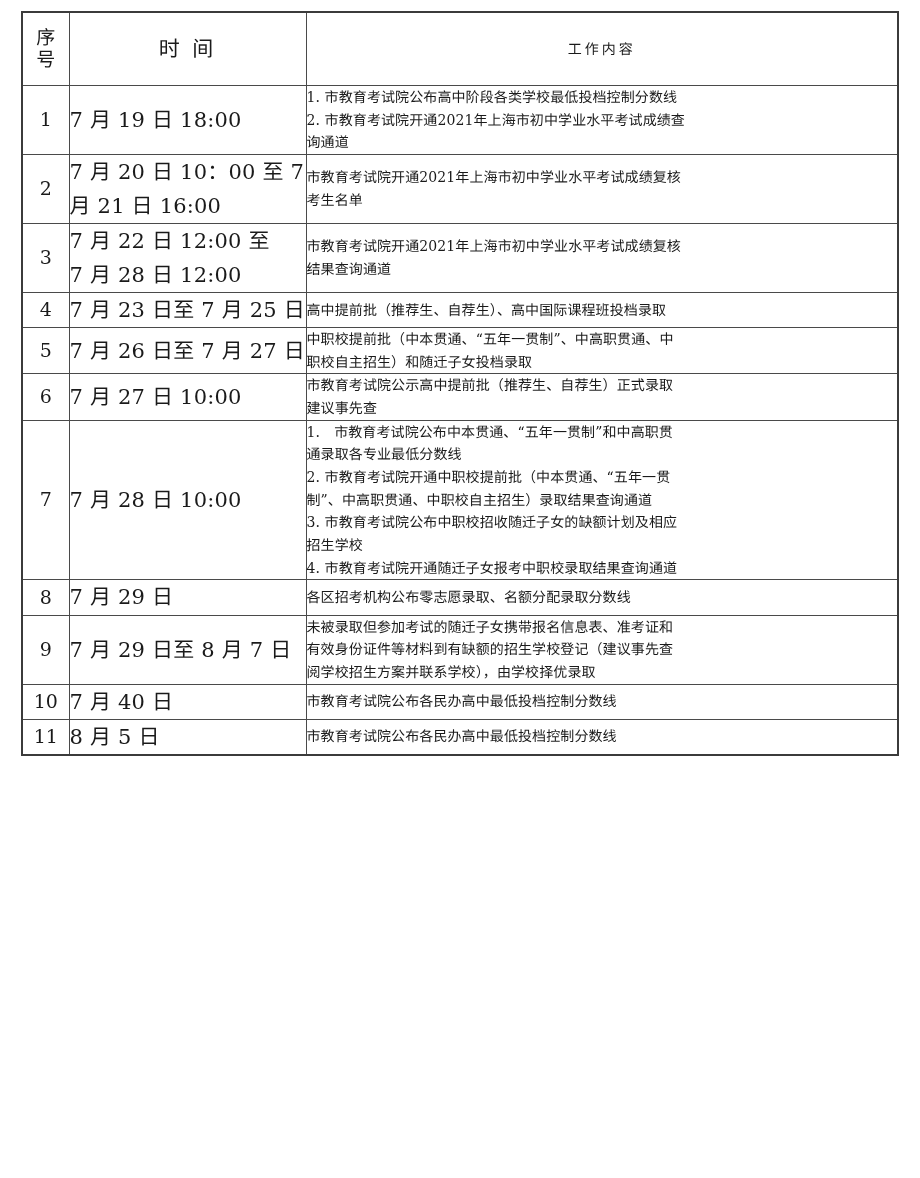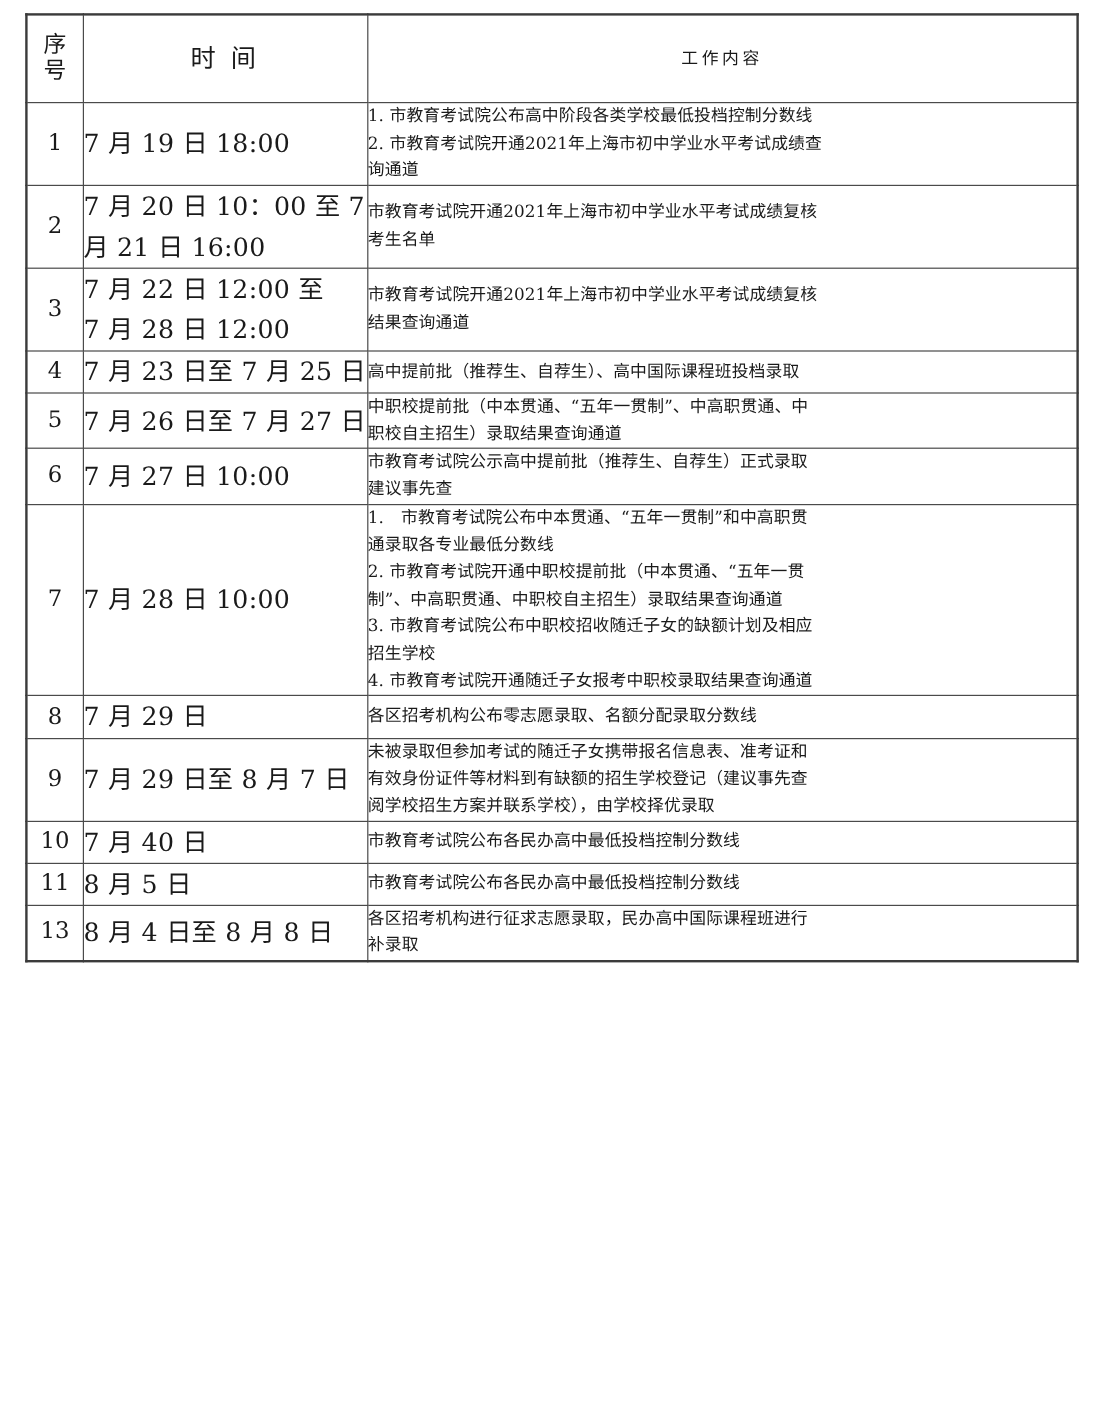--- a/index.html
+++ b/index.html
@@ -164,21 +164,21 @@
               <span class="line">高中提前批（推荐生、自荐生）、高中国际课程班投档录取</span>
             </td>
           </tr>
           <tr>
             <td class="cell-index">5</td>
             <td class="cell-time">
               <span class="line">7 月 26 日至 7 月 27 日</span>
             </td>
             <td class="cell-work">
               <span class="line">中职校提前批（中本贯通、“五年一贯制”、中高职贯通、中</span>
-              <span class="line">职校自主招生）录取结果查询通道</span>
+              <span class="line">职校自主招生）和随迁子女投档录取</span>
             </td>
           </tr>
           <tr>
             <td class="cell-index">6</td>
             <td class="cell-time">
               <span class="line">7 月 27 日 10:00</span>
             </td>
             <td class="cell-work">
               <span class="line">市教育考试院公示高中提前批（推荐生、自荐生）正式录取</span>
               <span class="line">建议事先查</span>
@@ -230,26 +230,16 @@
           </tr>
           <tr>
             <td class="cell-index">11</td>
             <td class="cell-time">
               <span class="line">8 月 5 日</span>
             </td>
             <td class="cell-work">
               <span class="line">市教育考试院公布各民办高中最低投档控制分数线</span>
             </td>
           </tr>
-          <tr>
-            <td class="cell-index">13</td>
-            <td class="cell-time">
-              <span class="line">8 月 4 日至 8 月 8 日</span>
-            </td>
-            <td class="cell-work">
-              <span class="line">各区招考机构进行征求志愿录取，民办高中国际课程班进行</span>
-              <span class="line">补录取</span>
-            </td>
-          </tr>
         </tbody>
     </table>
   </div>
 </div>
 
 </body></html>

